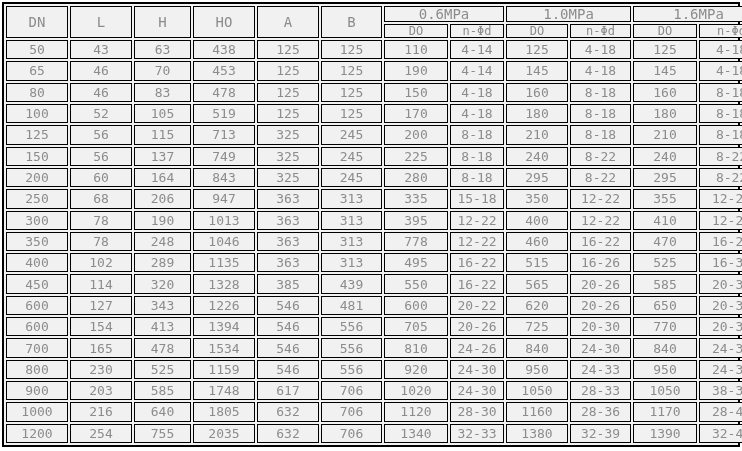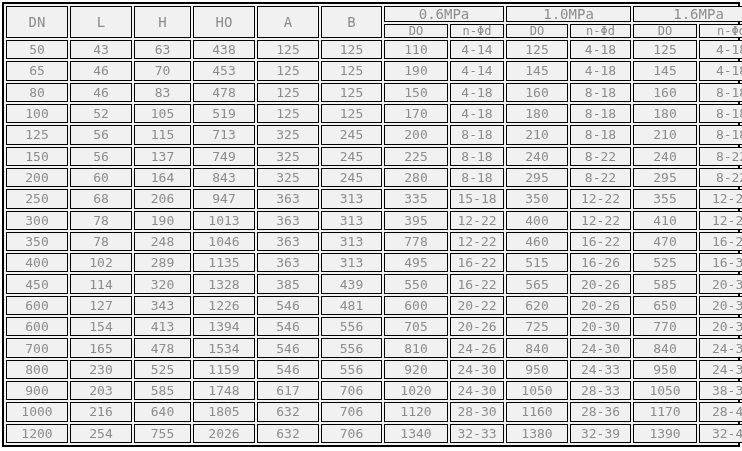--- a/index.html
+++ b/index.html
@@ -344,21 +344,21 @@
           <td>28-30</td>
           <td>1160</td>
           <td>28-36</td>
           <td>1170</td>
           <td>28-42</td>
         </tr>
         <tr>
           <td>1200</td>
           <td>254</td>
           <td>755</td>
-          <td>2026</td>
+          <td>2035</td>
           <td>632</td>
           <td>706</td>
           <td>1340</td>
           <td>32-33</td>
           <td>1380</td>
           <td>32-39</td>
           <td>1390</td>
           <td>32-48</td>
         </tr>
       </tbody>

